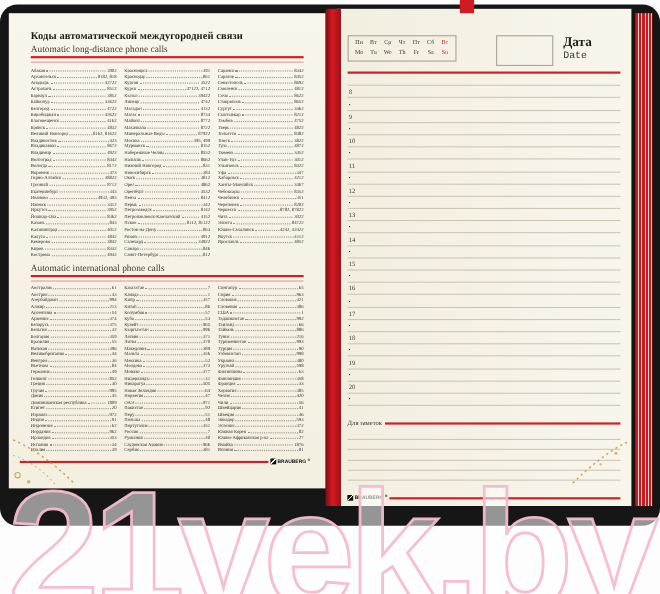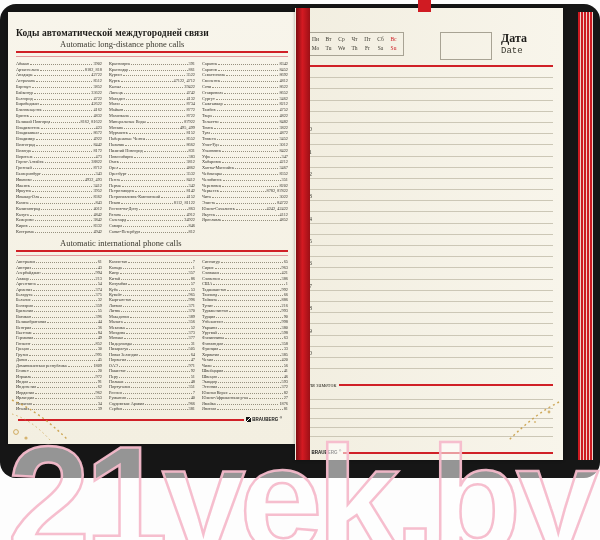--- a/index.html
+++ b/index.html
@@ -8,26 +8,26 @@
   
   .cover{position:absolute;left:0;top:4px;width:600px;height:474px;background:#161616;border-radius:16px;z-index:1;}
   .gutter{position:absolute;left:296px;top:8px;width:14px;height:452px;z-index:3;
           background:linear-gradient(90deg,#7e0d12,#d41a22 45%,#9c1016);}
   .fore-edge{position:absolute;left:578px;top:12px;width:15px;height:448px;z-index:3;
           background:repeating-linear-gradient(90deg,#cd1a21 0 2px,#efd0c9 2px 3px);}
   .ribbon{position:absolute;left:418px;top:0;width:13px;height:12px;background:#d01b22;z-index:4;}
   
   .page-left{position:absolute;left:8px;top:12px;width:288px;height:432px;z-index:2;
              background:linear-gradient(180deg,#f8f5eb,#f3efe1);box-shadow:0 0 3px rgba(0,0,0,.35);}
-  .page-right{position:absolute;left:295px;top:8px;width:268px;height:452px;z-index:2;
+  .page-right{position:absolute;left:306px;top:8px;width:268px;height:452px;z-index:2;
              background:linear-gradient(270deg,#f8f5eb,#f2eee0);box-shadow:0 0 3px rgba(0,0,0,.35);}
   
-  .lp{position:absolute;inset:0;padding:16px 8px 0;}
+  .lp{position:absolute;inset:0;padding:16px 20px 0;}
   .sec-title{font-weight:bold;font-size:9.5px;line-height:11px;color:#1d1c19;letter-spacing:.1px;}
-  .sec-sub{font-size:8.5px;line-height:10px;color:#3a382f;margin-left:44px;}
+  .sec-sub{font-size:8.5px;line-height:10px;color:#3a382f;}
   .rule2{height:3px;border-top:2px solid #d02027;border-bottom:1px solid #e29a9d;margin:2px 0 3px;}
   .code-cols{display:flex;gap:7px;}
   .code-col{flex:1;min-width:0;}
   .code-row{display:flex;align-items:flex-end;font-size:4.3px;color:#35332c;}
   .s1 .code-row{height:5.8px;}
   .s2 .code-row{height:5.45px;}
   .code-row .n{white-space:nowrap;overflow:hidden;}
   .code-row .d{flex:1;border-bottom:1px dotted #97917f;margin:0 1px 1px;min-width:2px;}
   .code-row .c{white-space:nowrap;}
   .sec2{margin-top:4px;}

